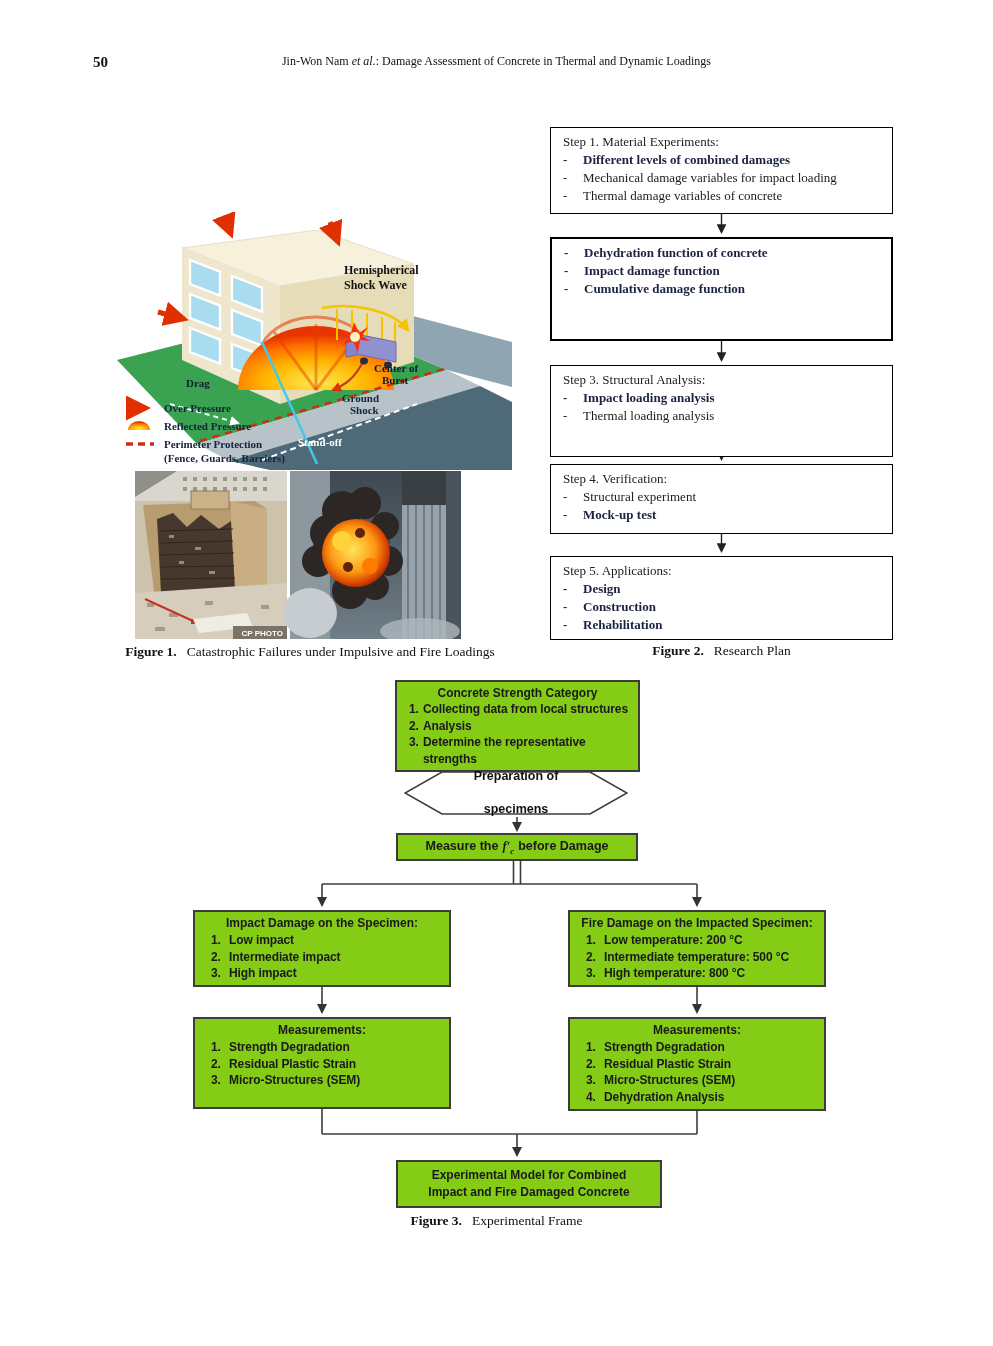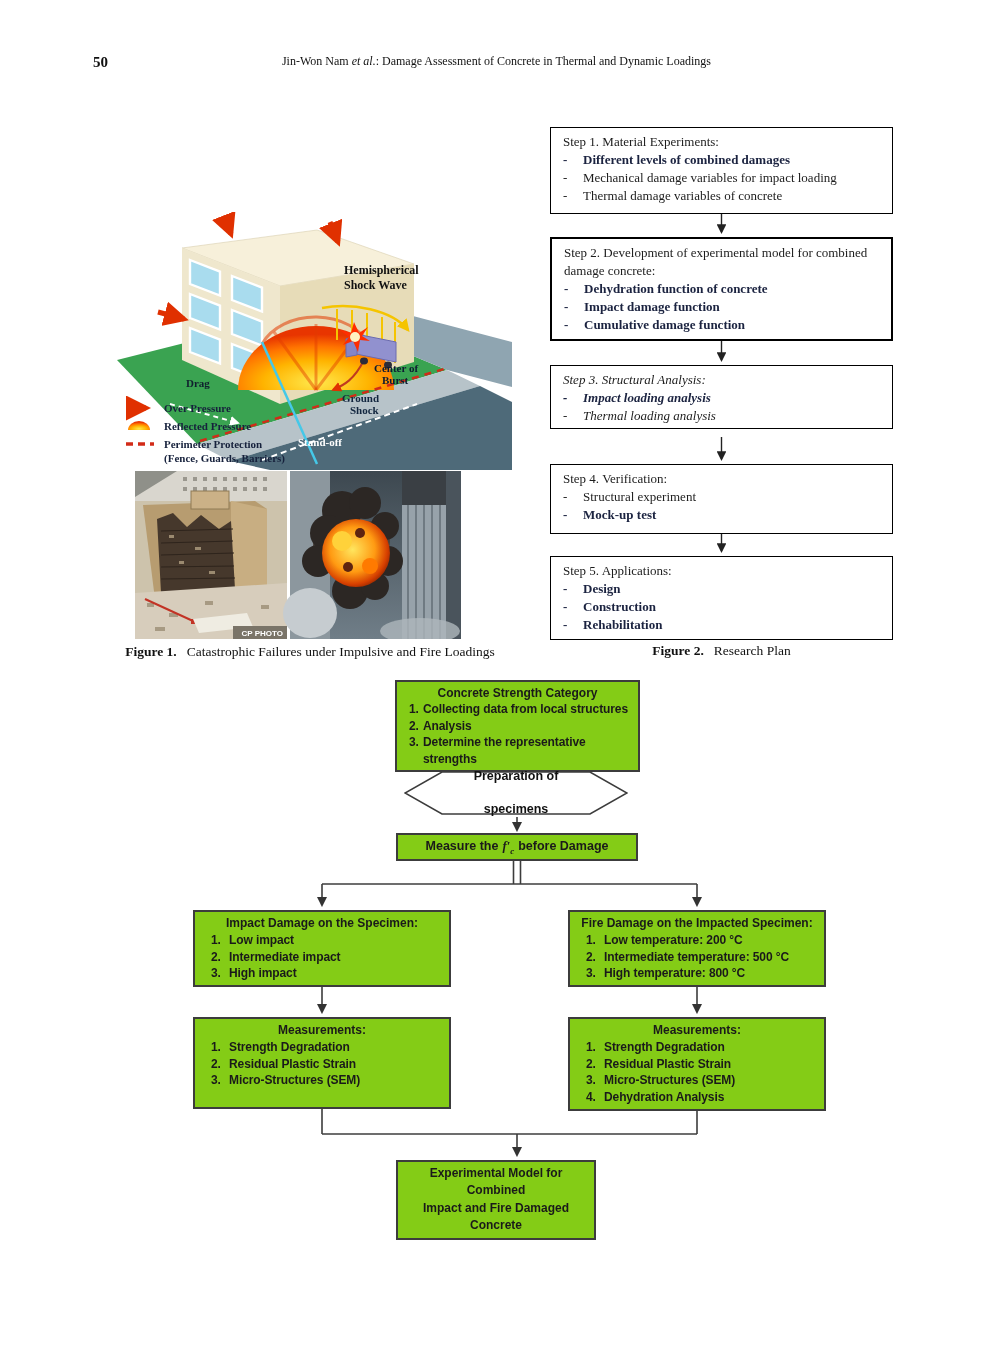--- a/index.html
+++ b/index.html
@@ -44,21 +44,21 @@
              justify-content:center;font-size:12.5px;font-weight:bold;line-height:1.35;gap:16px;}
   #f3measure{left:396px;top:163px;width:242px;height:28px;display:flex;align-items:flex-start;
              justify-content:center;font-size:12.5px;}
   #f3measure .mf{font-family:"Liberation Serif", serif;font-style:italic;margin-left:4px;}
   #f3measure .msub{font-size:9px;vertical-align:sub;font-style:italic;}
   #f3measure .post{margin-left:4px;}
   #f3impact{left:193px;top:240px;width:258px;min-height:77px;}
   #f3fire{left:568px;top:240px;width:258px;min-height:77px;}
   #f3measL{left:193px;top:347px;width:258px;min-height:92px;}
   #f3measR{left:568px;top:347px;width:258px;min-height:92px;}
-  #f3bottom{left:396px;top:490px;width:200px;min-height:48px;display:flex;flex-direction:column;
+  #f3bottom{left:396px;top:490px;width:266px;min-height:48px;display:flex;flex-direction:column;
             justify-content:center;text-align:center;line-height:1.45;}
   
   #fig1svg{left:112px;top:212px;}
   #photos{left:135px;top:471px;}
 </style>
 </head>
 <body>
 
 <div id="page">
 
@@ -307,36 +307,35 @@
           <span class="dash">-</span>
           <span>Mechanical damage variables for impact loading</span>
         </div>
       <div class="sitem">
           <span class="dash">-</span>
           <span>Thermal damage variables of concrete</span>
         </div>
     </div>
 
     <div class="stepbox heavy" style="top:110px;height:104px;">
-      <div class="stitle">Step 2. Development of experimental model for combined damage concrete:</div>
       <div class="sitem b">
           <span class="dash">-</span>
           <span>Dehydration function of concrete</span>
         </div>
       <div class="sitem b">
           <span class="dash">-</span>
           <span>Impact damage function</span>
         </div>
       <div class="sitem b">
           <span class="dash">-</span>
           <span>Cumulative damage function</span>
         </div>
     </div>
 
-    <div class="stepbox" style="top:238px;height:64px;font-style:italic;">
+    <div class="stepbox" style="top:238px;height:92px;">
       <div class="stitle">Step 3. Structural Analysis:</div>
       <div class="sitem b">
           <span class="dash">-</span>
           <span>Impact loading analysis</span>
         </div>
       <div class="sitem">
           <span class="dash">-</span>
           <span>Thermal loading analysis</span>
         </div>
     </div>

